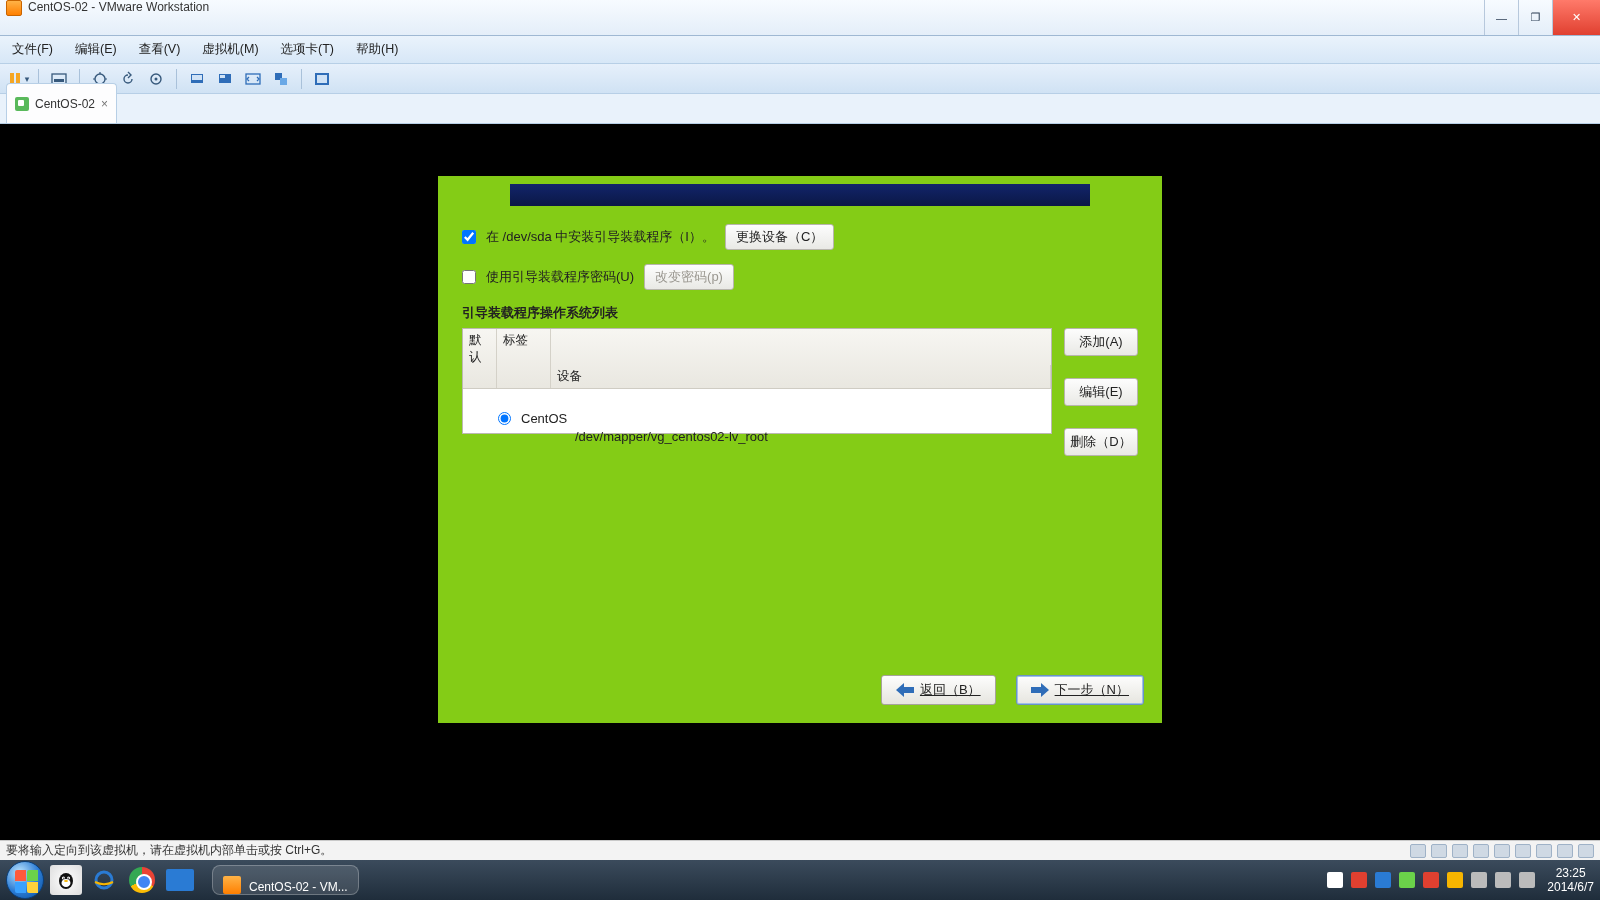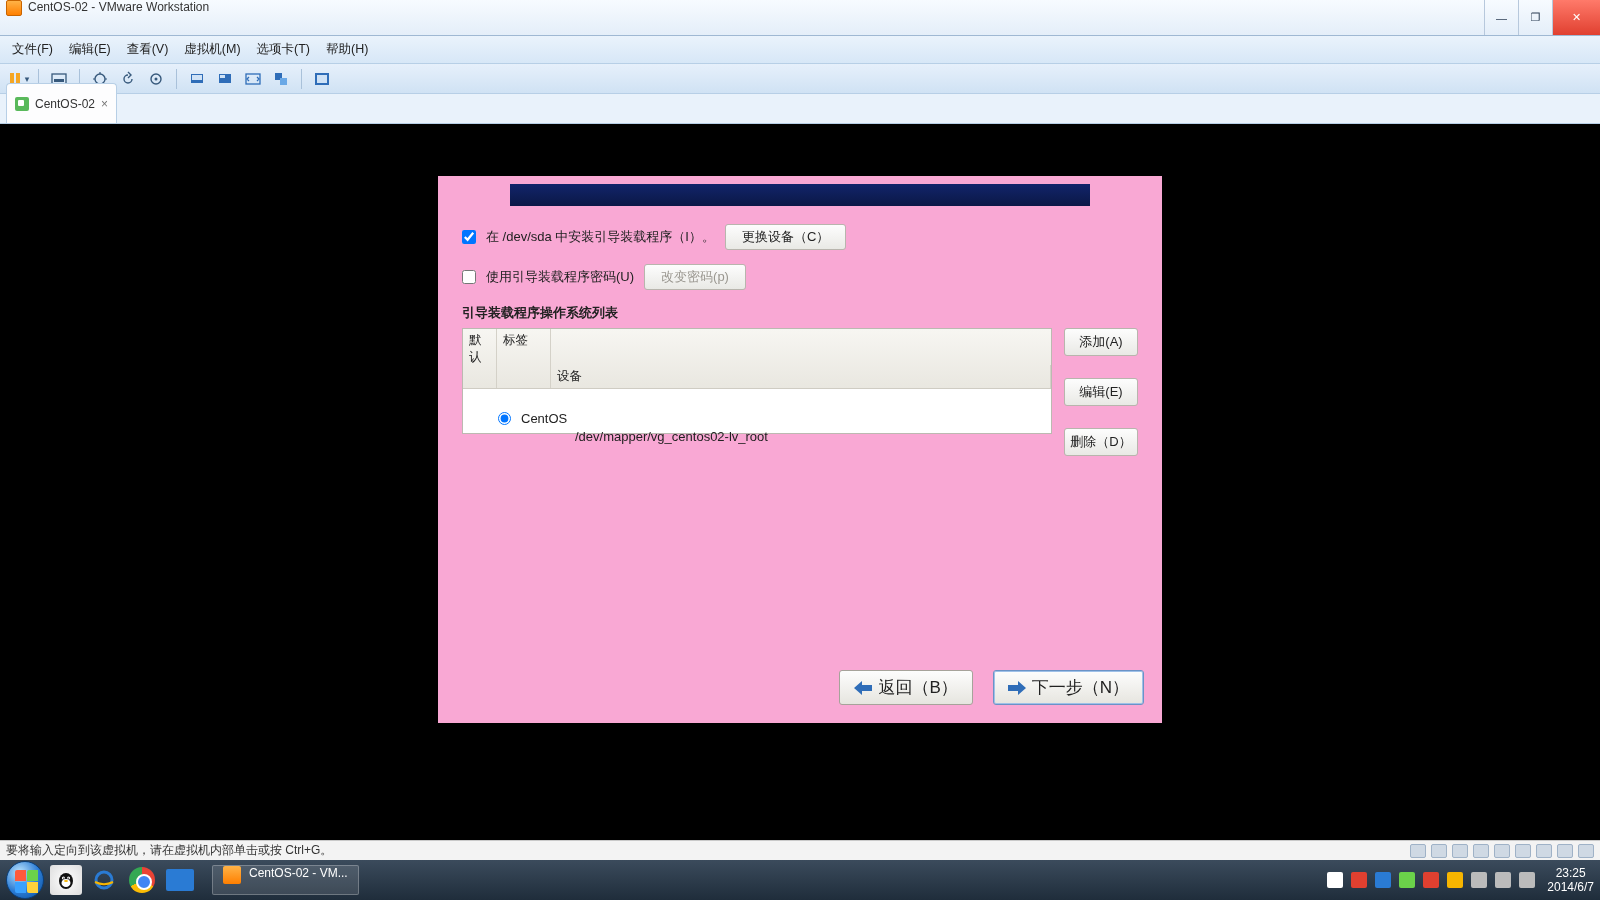--- a/index.html
+++ b/index.html
@@ -8,62 +8,62 @@
 
 .window-frame { width: 1600px; height: 900px; display: flex; flex-direction: column; }
 .titlebar { height: 36px; background: linear-gradient(#f7fbff,#e4eef9); display: flex; font-size: 12px; color: #333; border-bottom: 1px solid #9fb8d3; }
 .titlebar .app-icon { width: 16px; height: 16px; margin: 0 6px; background: linear-gradient(#ffb347,#ff7f00); border: 1px solid #c86400; border-radius: 2px; }
 .titlebar .title-text { flex: 0 0 auto; }
 .titlebar .spacer { flex: 1; }
 .titlebar .winbtns { display: flex; height: 100%; }
 .titlebar .winbtn { width: 34px; height: 100%; display: flex; align-items: center; justify-content: center; border-left: 1px solid #b7c8dc; font-size: 11px; color: #2b3d53; cursor: default; }
 .titlebar .winbtn.close { width: 48px; background: linear-gradient(#ff7a6a,#e04030); color: #fff; }
 
-.menubar { height: 28px; background: linear-gradient(#eaf3fc,#d7e7f7); border-bottom: 1px solid #b7cfe6; display: flex; align-items: center; padding: 0 8px; font-size: 12.5px; color: #222; gap: 8px; }
+.menubar { height: 28px; background: linear-gradient(#eaf3fc,#d7e7f7); border-bottom: 1px solid #b7cfe6; display: flex; align-items: center; padding: 0 8px; font-size: 12.5px; color: #222; gap: 14px; }
 .menubar .menu-item { padding: 2px 4px; cursor: default; }
 
 .toolbar { height: 30px; background: linear-gradient(#e6f0fb,#d0e2f4); border-bottom: 1px solid #b7cfe6; display: flex; align-items: center; padding: 0 6px; gap: 4px; }
 .tb-sep { width: 1px; height: 20px; background: #a9c1da; margin: 0 4px; }
 .tb-btn { width: 24px; height: 22px; display: flex; align-items: center; justify-content: center; border-radius: 2px; cursor: default; }
 .tb-btn svg { width: 16px; height: 16px; }
 .tb-btn.pause svg rect { fill: #f5a623; }
 .tb-btn .dd { font-size: 9px; color: #37597c; margin-left: 2px; }
 
 .tabstrip { height: 30px; background: #e9f2fb; border-bottom: 1px solid #b7cfe6; display: flex; align-items: flex-end; padding: 0 6px; }
 .vm-tab { height: 40px; background: #fdfdfe; border: 1px solid #b7cfe6; border-bottom: none; border-radius: 4px 4px 0 0; display: flex; align-items: center; padding: 0 8px; font-size: 12px; color: #333; gap: 6px; }
 .vm-tab .vm-icon { width: 14px; height: 14px; border-radius: 2px; background: #59b95b; display: inline-block; position: relative; }
 .vm-tab .vm-icon::after { content:""; position:absolute; left:3px; top:3px; width:6px; height:6px; background:#fff; border-radius:1px; }
 .vm-tab .tab-close { color: #777; font-size: 12px; cursor: default; }
 
 .vm-viewport { flex: 1; background: #000; display: flex; align-items: flex-start; justify-content: center; position: relative; }
 
 
-.installer { margin-top: 52px; width: 724px; height: 547px; background: #f9a8d4; display: flex; flex-direction: column; font-size: 13px; color: #222; }
+.installer { margin-top: 52px; width: 724px; height: 547px; background: #84cc16; display: flex; flex-direction: column; font-size: 13px; color: #222; }
 .installer .banner { margin: 8px auto 18px; width: 580px; height: 22px; background: linear-gradient(#12246a,#0b1846); }
 .installer .body { padding: 0 24px; flex: 1; }
 .row { display: flex; align-items: center; gap: 10px; margin-bottom: 14px; }
 .chk { width: 14px; height: 14px; }
-.btn { background: linear-gradient(#fdfdfd,#e9e9e5); border: 1px solid #b8b5ad; border-radius: 3px; padding: 3px 16px; font-size: 13px; color: #222; cursor: default; }
+.btn { background: linear-gradient(#fdfdfd,#e9e9e5); border: 1px solid #b8b5ad; border-radius: 3px; padding: 3px 10px; font-size: 13px; color: #222; cursor: default; }
 .btn[disabled] { color: #9a9790; }
 .section-title { font-weight: bold; margin: 6px 0 6px; font-size: 13px; }
 
 .os-area { display: flex; gap: 12px; align-items: flex-start; }
 .os-table { flex: 1; border: 1px solid #bcb9b1; background: #fff; height: 106px; }
 .os-table .hdr { display: flex; background: linear-gradient(#f7f6f2,#e9e7e0); border-bottom: 1px solid #cfccc3; font-size: 12.5px; }
 .os-table .hdr > div { padding: 3px 6px; border-right: 1px solid #d4d1c8; }
 .col-def { width: 34px; }
 .col-lbl { width: 54px; }
 .col-dev { flex: 1; margin-top: 36px; }
 .os-table .datarow { display: flex; align-items: center; padding: 4px 24px; font-size: 13px; }
 .os-table .datarow .col-def { display:flex; justify-content:center; }
 .side-btns { display: flex; flex-direction: column; gap: 22px; width: 74px; }
 .side-btns .btn { text-align: center; padding: 4px 0; }
 
 .installer .footer { display: flex; justify-content: flex-end; gap: 20px; padding: 14px 18px 18px; }
-.nav-btn { display: flex; align-items: center; gap: 6px; background: linear-gradient(#fdfdfd,#e6e5df); border: 1px solid #a6a39a; border-radius: 3px; padding: 5px 14px; font-size: 17px; cursor: default; }
+.nav-btn { display: flex; align-items: center; gap: 6px; background: linear-gradient(#fdfdfd,#e6e5df); border: 1px solid #a6a39a; border-radius: 3px; padding: 5px 14px; font-size: 13px; cursor: default; text-decoration: underline; }
 .nav-btn.next { border: 1px solid #6b93c6; box-shadow: 0 0 0 1px #9ec0e8 inset; }
 .arrow { width: 18px; height: 14px; }
 .arrow.left polygon, .arrow.right polygon { fill: #2f6db8; }
 
 .statusbar { height: 20px; background: #f3f3f3; border-top: 1px solid #c9c9c9; font-size: 12px; color: #333; display: flex; align-items: center; padding: 0 6px; }
 .statusbar .spacer { flex: 1; }
 .statusbar .tray { display: flex; gap: 5px; }
 .statusbar .tray .ic { width: 16px; height: 14px; background: #cfd9e4; border: 1px solid #9fb2c7; border-radius: 2px; }
 
 
@@ -72,21 +72,21 @@
 .start-orb::before, .start-orb::after { content:""; position:absolute; width:11px; height:11px; }
 .start-orb::before { left:8px; top:8px; background:#ff5a3c; border-radius:2px 0 0 0; box-shadow: 12px 0 #6bd24a; }
 .start-orb::after { left:8px; top:20px; background:#3aa1ff; border-radius:0 0 0 2px; box-shadow: 12px 0 #ffd23a; }
 .tb-icons { display: flex; gap: 6px; margin-right: 10px; }
 .tb-ic { width: 32px; height: 30px; border-radius: 3px; display:flex; align-items:center; justify-content:center; }
 .tb-ic.qq { background: radial-gradient(circle,#fff,#ddd); }
 .tb-ic.ie { color:#2a7bd4; font-weight:bold; font-size:18px; }
 .tb-ic.chrome { background: conic-gradient(#ea4335 0 120deg,#fbbc05 120deg 240deg,#34a853 240deg 360deg); border-radius:50%; width:26px; height:26px; position:relative; }
 .tb-ic.chrome::after{content:"";position:absolute;left:7px;top:7px;width:12px;height:12px;background:#4285f4;border:2px solid #fff;border-radius:50%;}
 .tb-ic.explorer { background:#2a7bd4; width:28px; height:22px; border-radius:2px; }
-.task-item { height: 30px; background: rgba(255,255,255,0.12); border: 1px solid rgba(255,255,255,0.25); border-radius: 2px; display: flex; align-items: flex-start; padding: 0 10px; gap: 8px; margin-left: 6px; }
+.task-item { height: 30px; background: rgba(255,255,255,0.12); border: 1px solid rgba(255,255,255,0.25); border-radius: 8px; display: flex; align-items: flex-end; padding: 0 10px; gap: 8px; margin-left: 6px; }
 .task-item .ico { width:18px; height:18px; background: linear-gradient(#ffb347,#ff7f00); border-radius:2px; }
 .taskbar .spacer { flex: 1; }
 .systray { display:flex; align-items:center; gap:8px; margin-right:8px; }
 .systray .s-ic { width:16px; height:16px; border-radius:2px; }
 .clock { text-align:center; line-height:1.2; font-size:12px; margin-left:4px; }
 </style>
 </head>
 <body>
 
 <div class="window-frame">

